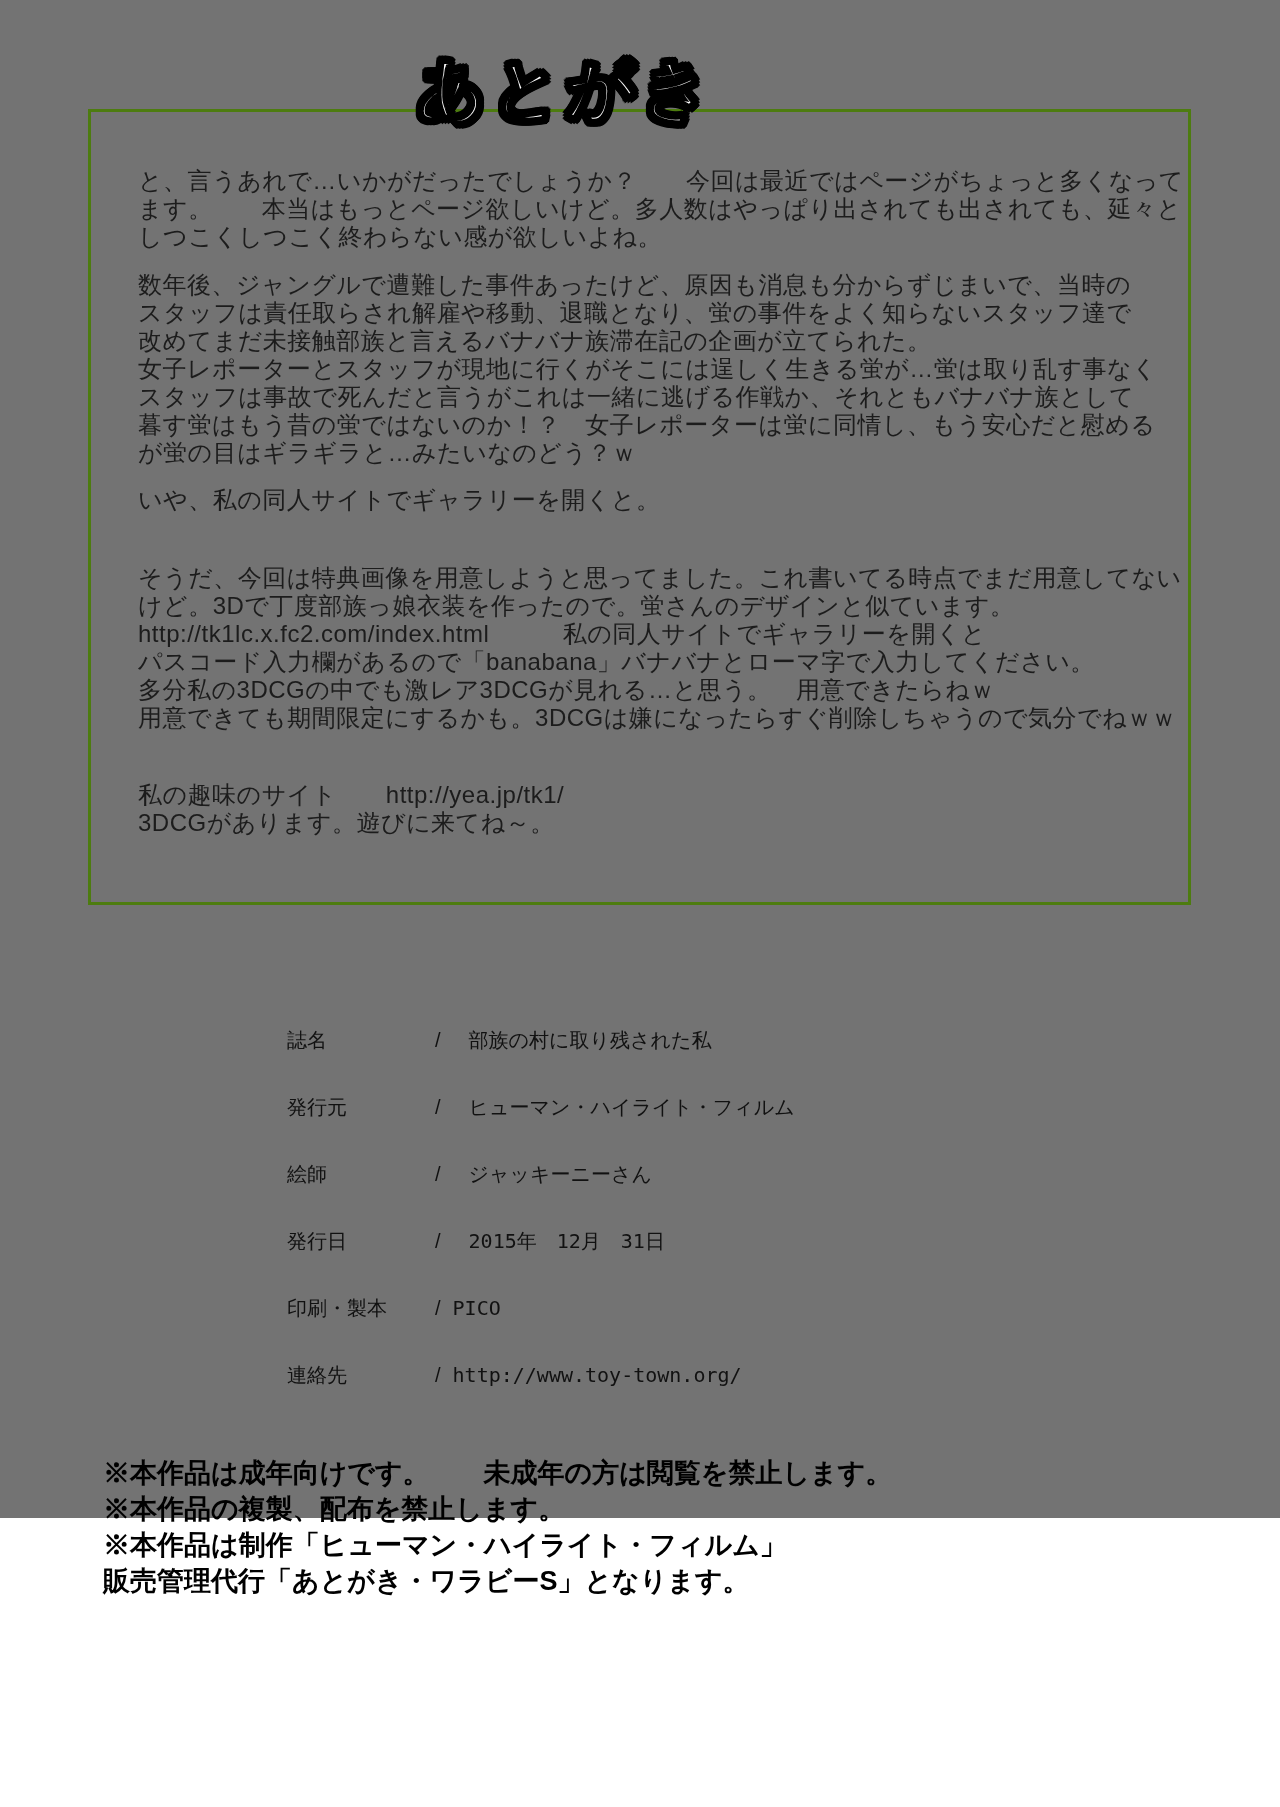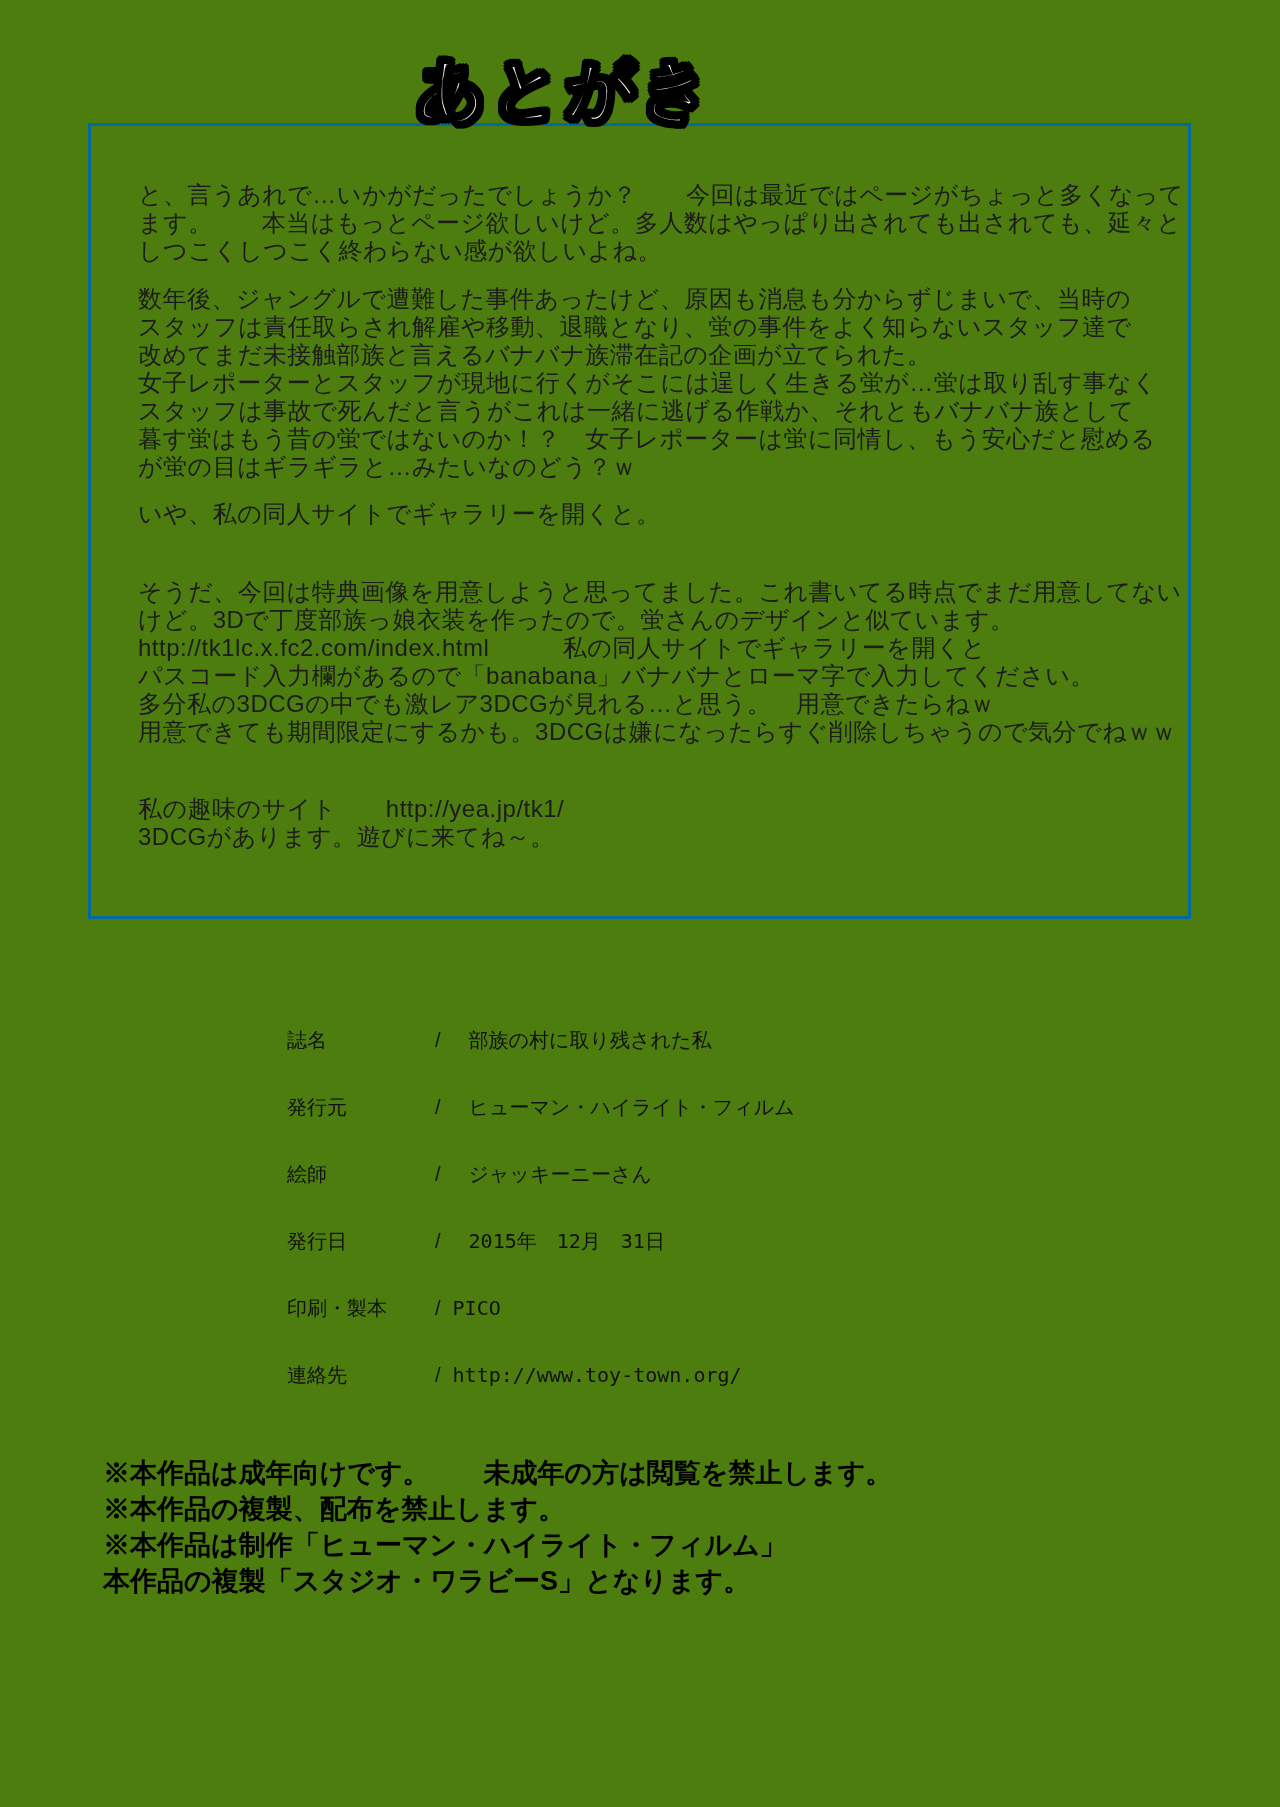--- a/index.html
+++ b/index.html
@@ -1,38 +1,38 @@
 <!DOCTYPE html>
 <html><head>
 <meta charset="utf-8">
 <style>
   html,body{margin:0;padding:0;}
   body{
     width:1280px;height:1807px;background:#ffffff;color:#1a1a1a;
     font-family:"Liberation Sans",sans-serif;position:relative;overflow:hidden;
   }
-  .page{position:relative;width:1280px;height:1807px;background:#4d7c0f;}
+  .page{position:relative;width:1280px;height:1518px;background:#737373;}
 
   
   .afterword-title{
     position:absolute;left:418px;top:52px;z-index:2;
     font-size:66px;font-weight:bold;letter-spacing:7px;line-height:1.1;
     color:#ffffff;
     -webkit-text-stroke:2px #000;
     text-shadow:
       -4px -4px 0 #000, 4px -4px 0 #000, -4px 4px 0 #000, 4px 4px 0 #000,
       -5px 0 0 #000, 5px 0 0 #000, 0 -5px 0 #000, 0 5px 0 #000,
       -3px -5px 0 #000, 3px -5px 0 #000, -3px 5px 0 #000, 3px 5px 0 #000,
       -5px -3px 0 #000, 5px -3px 0 #000, -5px 3px 0 #000, 5px 3px 0 #000;
     white-space:nowrap;
   }
 
   .afterword-box{
-    position:absolute;left:88px;top:123px;width:1103px;height:796px;
-    border:3px solid #0369a1;box-sizing:border-box;z-index:1;background:transparent;
+    position:absolute;left:88px;top:109px;width:1103px;height:796px;
+    border:3px solid #4d7c0f;box-sizing:border-box;z-index:1;background:transparent;
   }
   .box-inner{
     padding:55px 25px 0 47px;
     font-size:24px;line-height:28px;letter-spacing:0.5px;color:#1c1c1c;
   }
   .para{margin:0;}
   .para .line{white-space:nowrap;}
   .para.p2{margin-top:20px;}
   .para.p3{margin-top:19px;}
   .para.p4{margin-top:50px;}
@@ -131,17 +131,17 @@
       <span class="slash">/</span>
       <span class="value">http://www.toy-town.org/</span>
     </div>
   </div>
 
   <div class="notices">
     <div class="notice-lines">
         <div class="line">※本作品は成年向けです。　　未成年の方は閲覧を禁止します。</div>
         <div class="line">※本作品の複製、配布を禁止します。</div>
         <div class="line">※本作品は制作「ヒューマン・ハイライト・フィルム」</div>
-        <div class="line">本作品の複製「スタジオ・ワラビーS」となります。</div>
+        <div class="line">販売管理代行「あとがき・ワラビーS」となります。</div>
       </div>
   </div>
 
 </div>
 
 </body></html>

